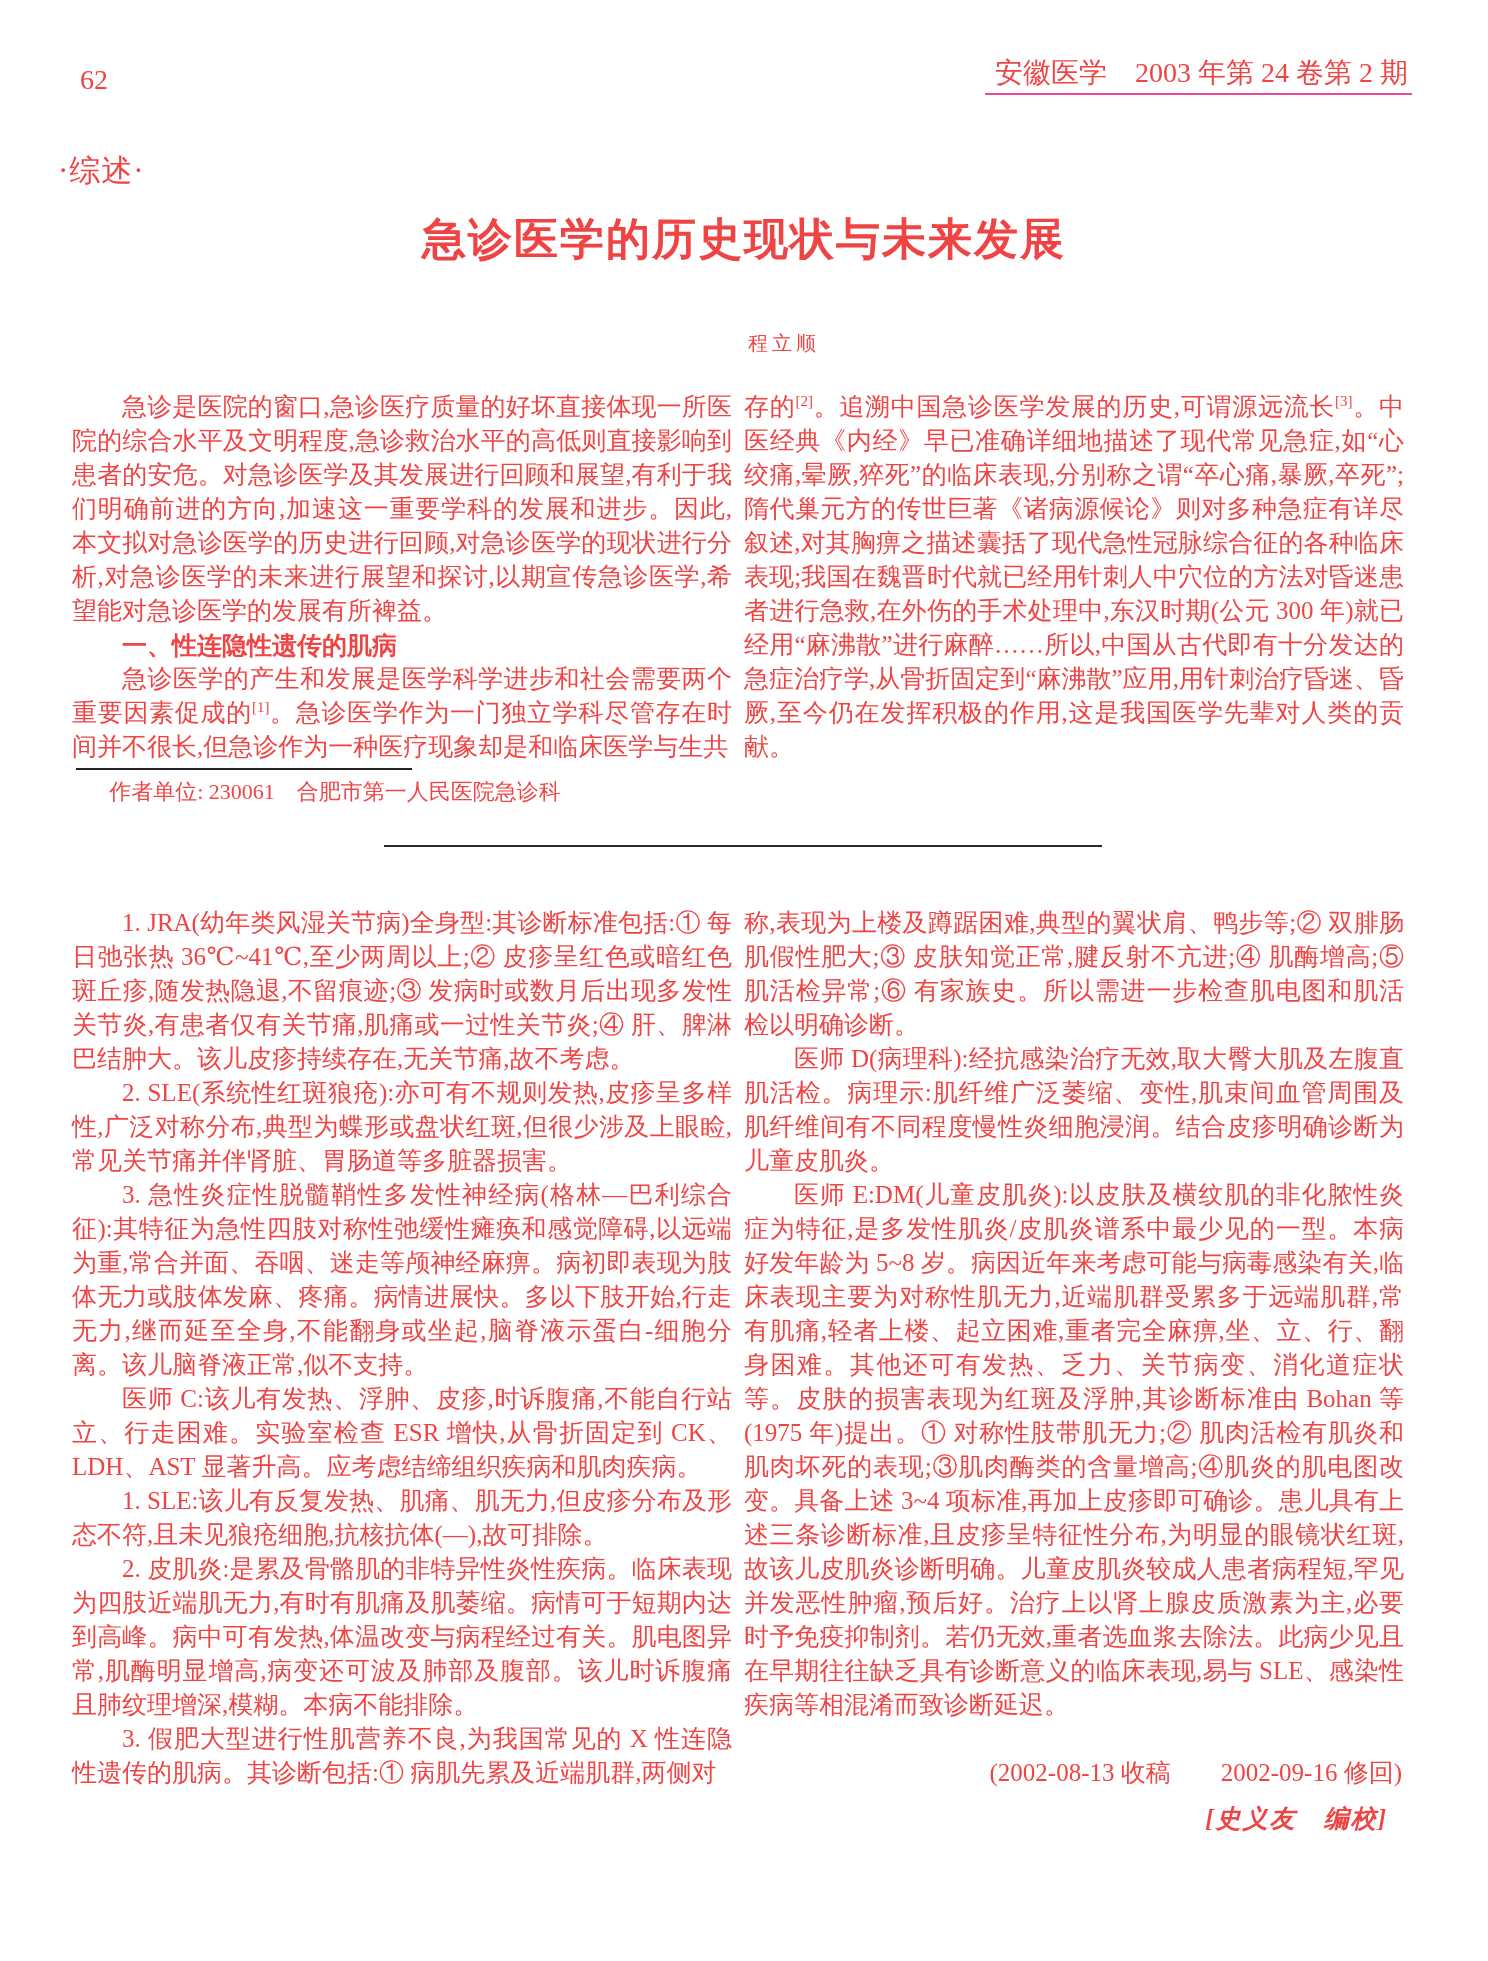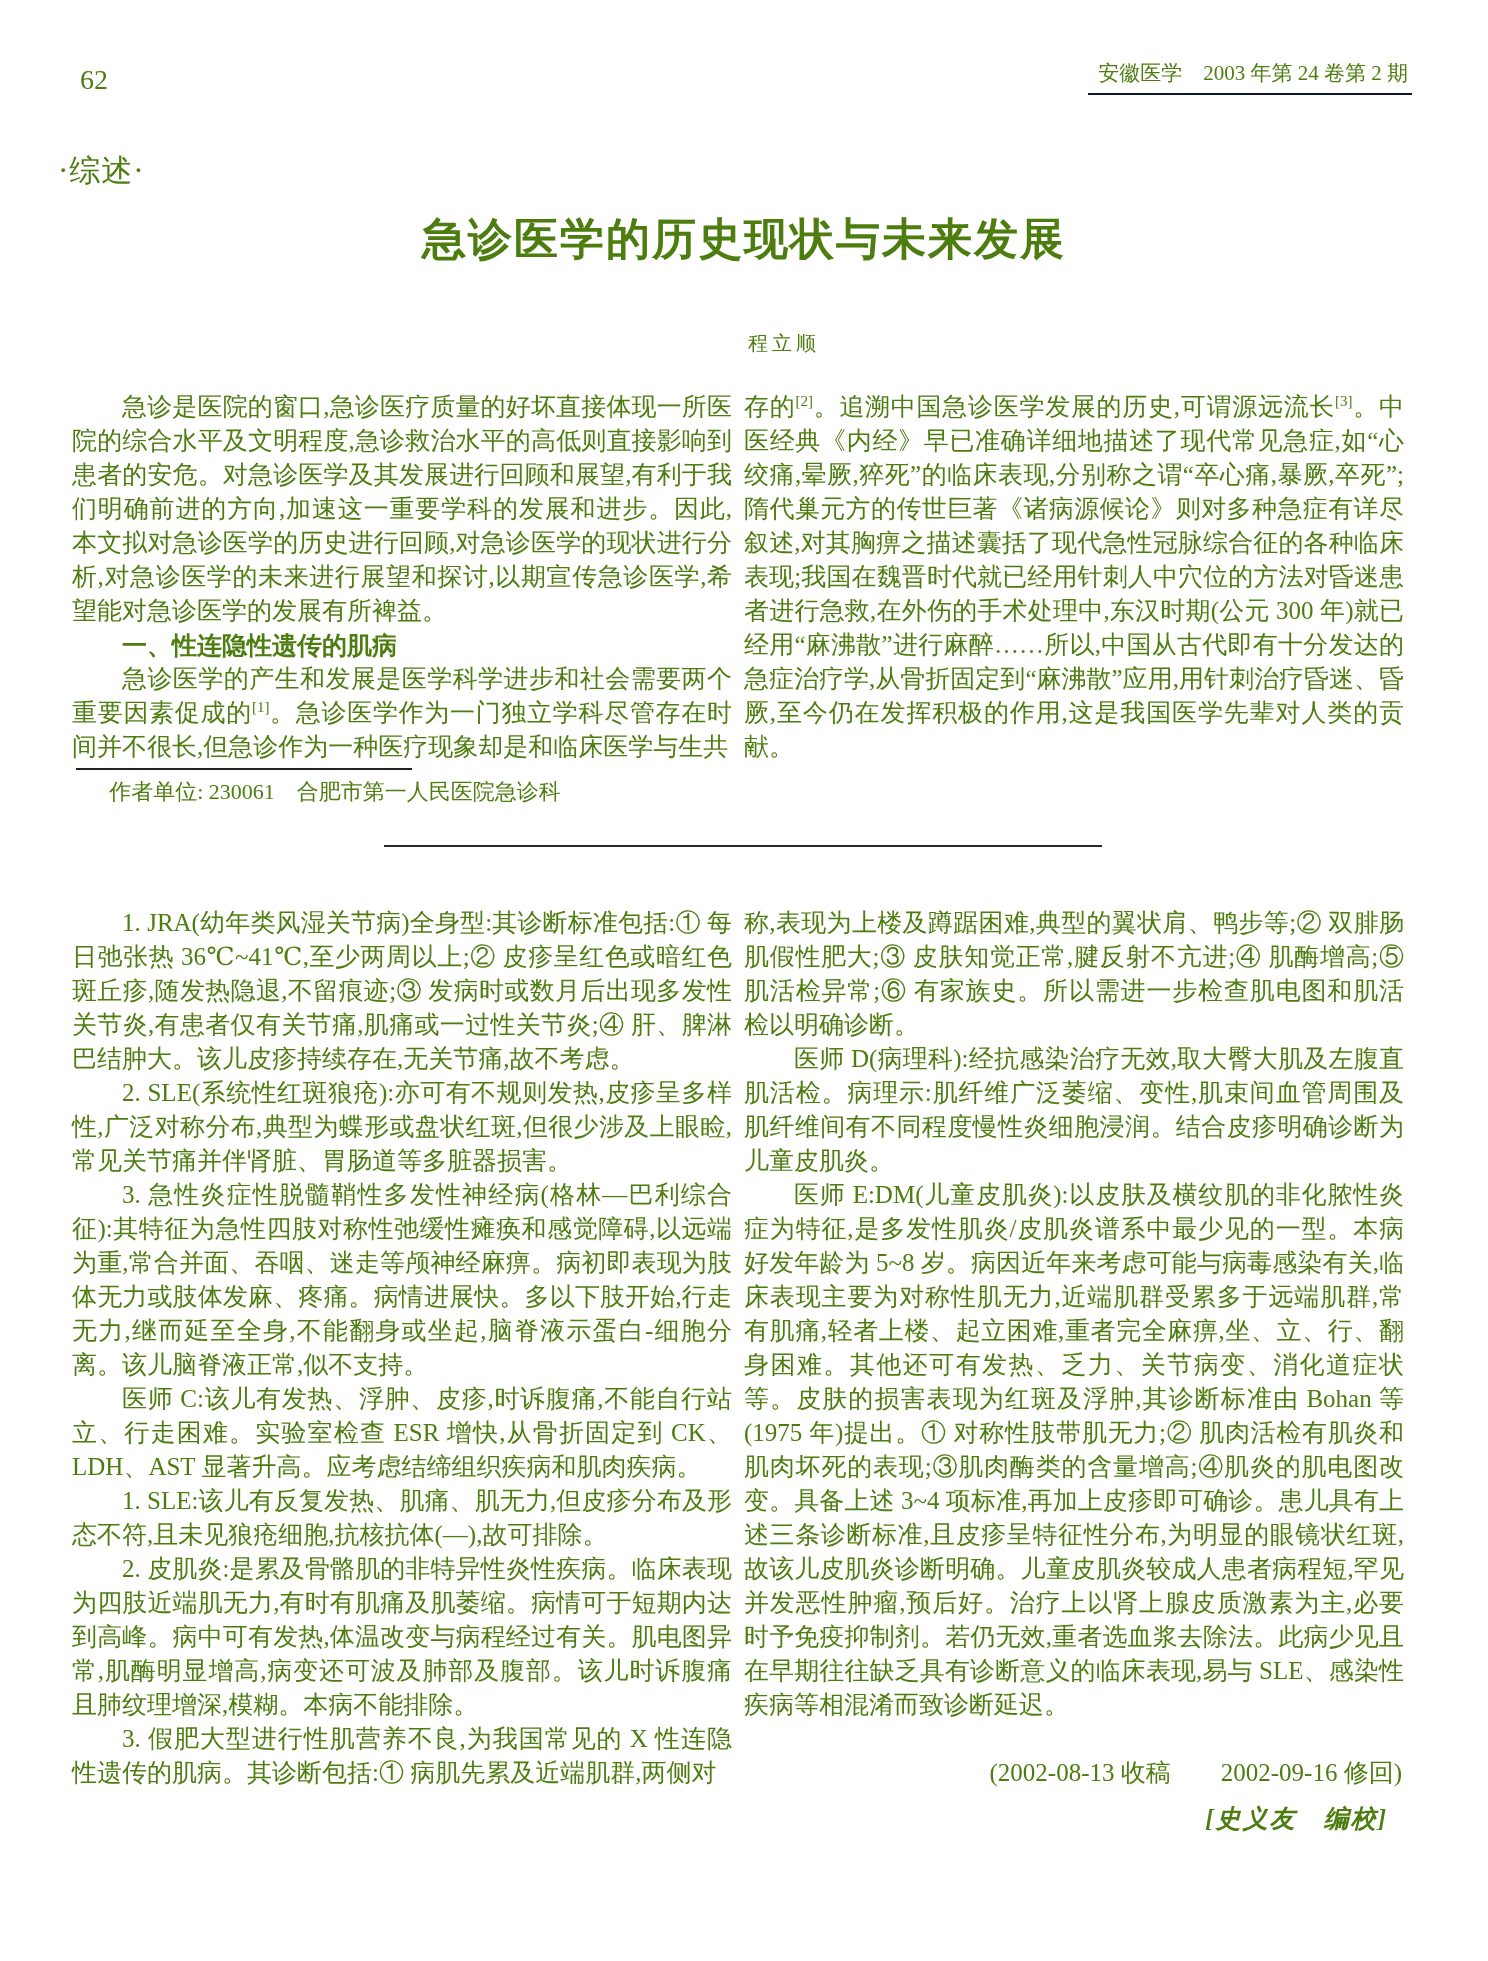--- a/index.html
+++ b/index.html
@@ -1,32 +1,32 @@
 <!DOCTYPE html>
 <html><head>
 <meta charset="utf-8">
 <style>
   html,body{margin:0;padding:0;background:#e8e8e8;}
   .page{
     position:relative;
     width:1488px;height:1961px;
     background:#ffffff;
-    color:#4d7c0f;
+    color:#ef4444;
     font-family:"Liberation Serif","DejaVu Serif",serif;
     overflow:hidden;
   }
   
   .header{
     position:absolute;top:58px;left:80px;right:76px;
     display:flex;justify-content:space-between;align-items:flex-end;
   }
   .page-num{font-size:28px;line-height:30px;}
   .journal-info{
-    font-size:21px;line-height:30px;
-    border-bottom:2px solid #0f172a;padding:0 4px 5px 10px;
+    font-size:28px;line-height:30px;
+    border-bottom:2px solid #ec4899;padding:0 4px 5px 10px;
   }
   
   .section-label{
     position:absolute;top:150px;left:58px;
     font-size:31px;letter-spacing:1px;
   }
   .article-title{
     position:absolute;top:210px;left:0;width:100%;
     text-align:center;
     font-family:Liberation Serif, serif;

